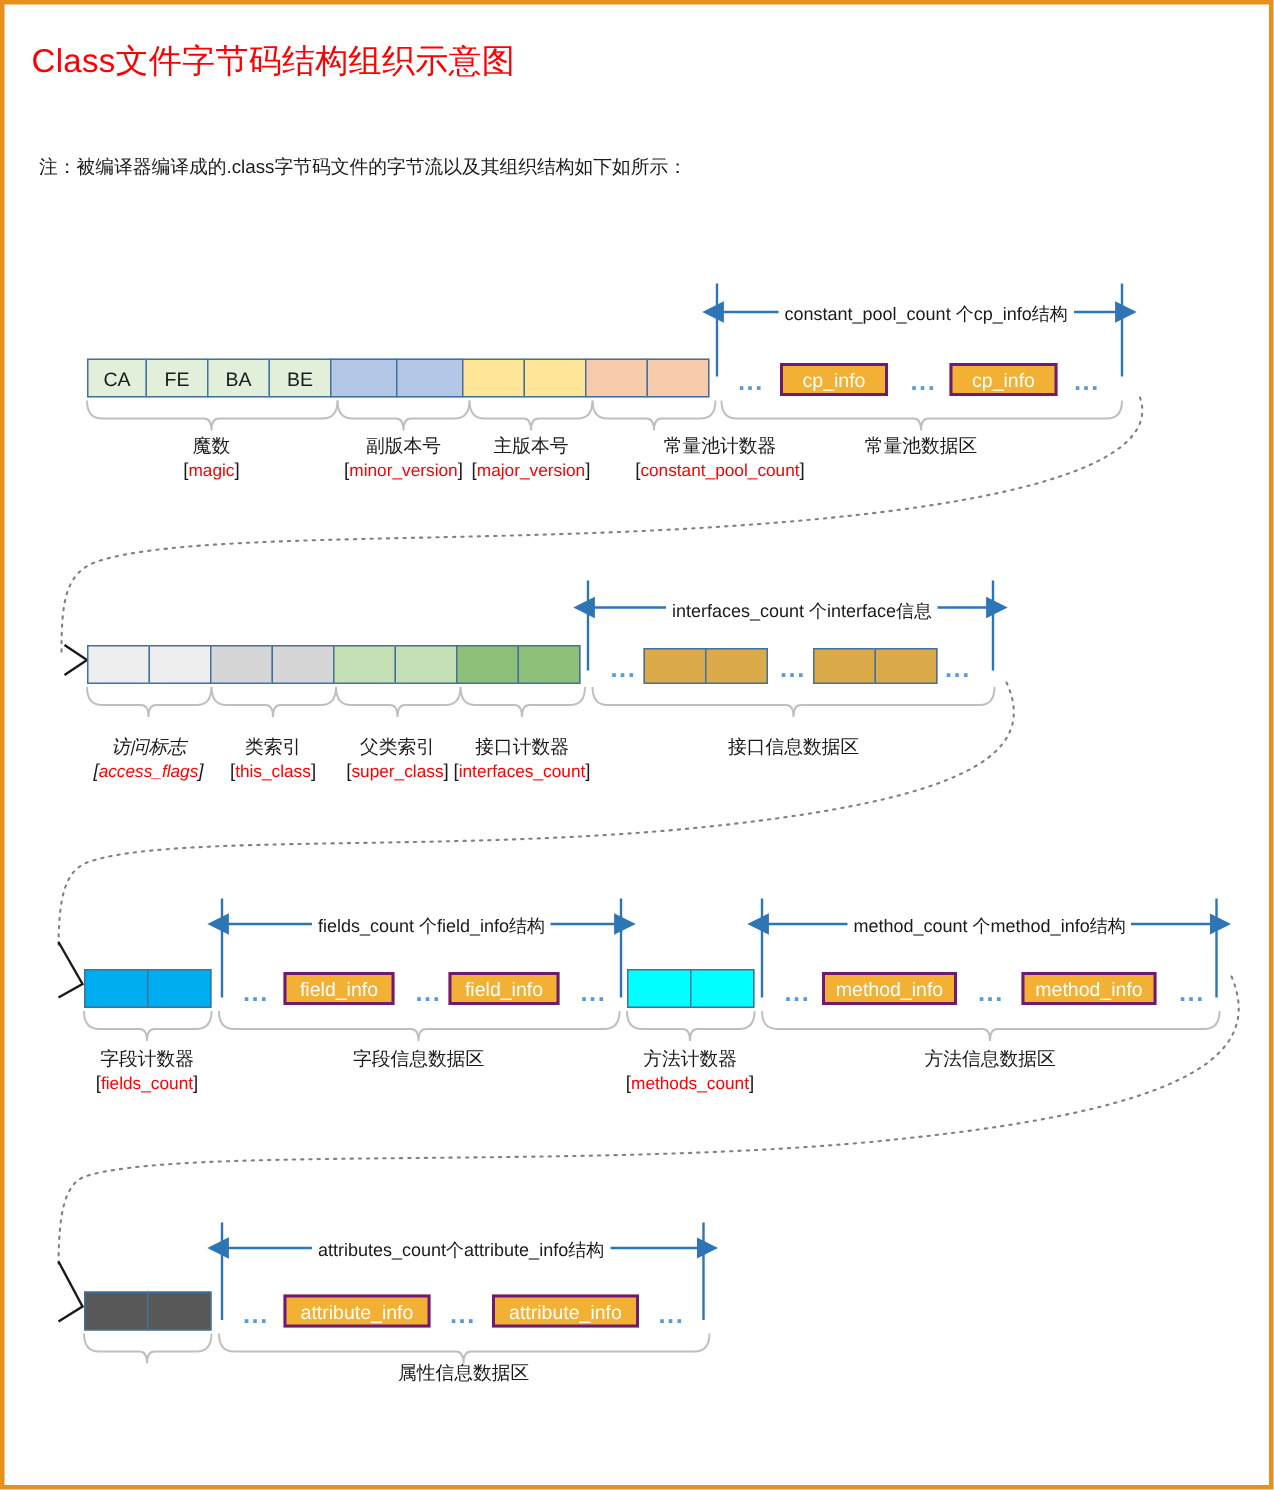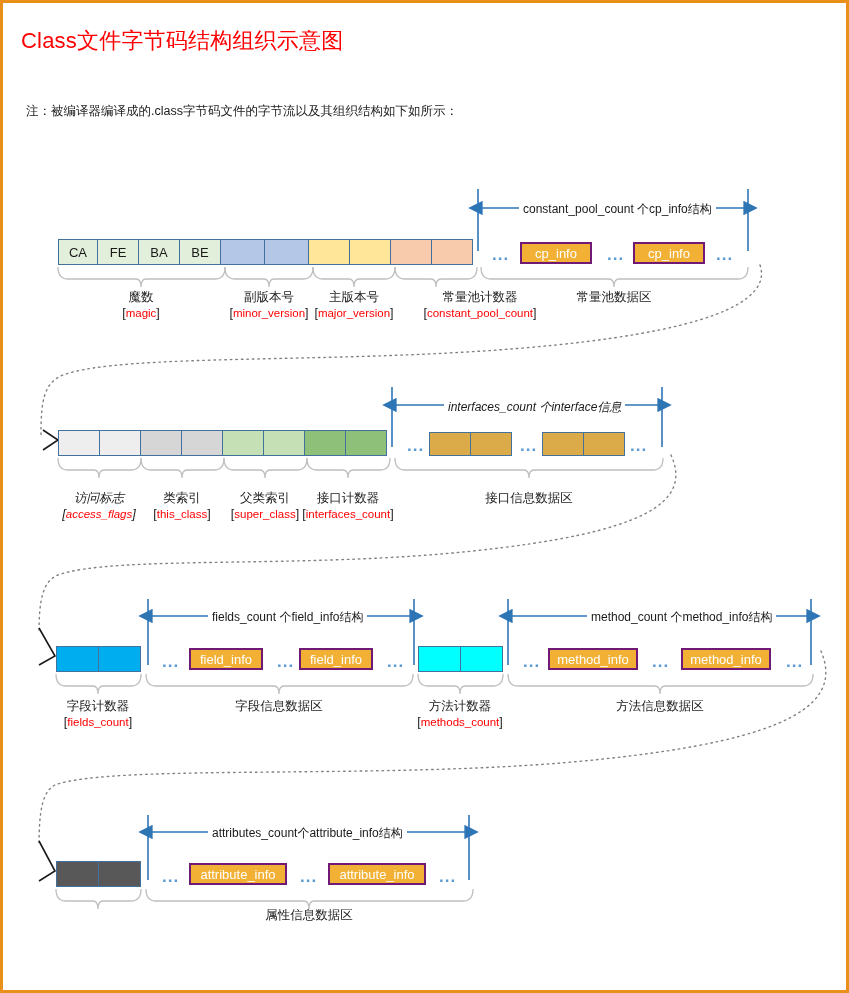--- a/index.html
+++ b/index.html
@@ -220,21 +220,21 @@
     <div class="cell" style="width:42px;background:#eeeeee;"></div>
     <div class="cell" style="width:42px;background:#eeeeee;"></div>
     <div class="cell" style="width:42px;background:#d6d6d6;"></div>
     <div class="cell" style="width:42px;background:#d6d6d6;"></div>
     <div class="cell" style="width:42px;background:#c5e0b4;"></div>
     <div class="cell" style="width:42px;background:#c5e0b4;"></div>
     <div class="cell" style="width:42px;background:#8fc07a;"></div>
     <div class="cell" style="width:42px;background:#8fc07a;"></div>
   </div>
 
-  <div class="abs spancap" style="left:441px;top:396px;font-style:italic;">interfaces_count 个interface信息</div>
+  <div class="abs spancap" style="left:441px;top:396px;">interfaces_count 个interface信息</div>
 
   <div class="abs dots" style="left:404px;top:434px;">...</div>
   <div class="abs cellrow" style="left:426px;top:429px;height:24px;">
     <div class="cell" style="width:42px;height:24px;background:#dbab4a;"></div>
     <div class="cell" style="width:42px;height:24px;background:#dbab4a;"></div>
   </div>
   <div class="abs dots" style="left:517px;top:434px;">...</div>
   <div class="abs cellrow" style="left:539px;top:429px;height:24px;">
     <div class="cell" style="width:42px;height:24px;background:#dbab4a;"></div>
     <div class="cell" style="width:42px;height:24px;background:#dbab4a;"></div>
@@ -270,21 +270,21 @@
   <div class="abs chip" style="left:186px;top:645px;width:74px;">field_info</div>
   <div class="abs dots" style="left:274px;top:650px;">...</div>
   <div class="abs chip" style="left:296px;top:645px;width:74px;">field_info</div>
   <div class="abs dots" style="left:384px;top:650px;">...</div>
 
   <div class="abs cellrow" style="left:415px;top:643px;">
     <div class="cell" style="width:43px;background:#00ffff;"></div>
     <div class="cell" style="width:43px;background:#00ffff;"></div>
   </div>
 
-  <div class="abs spancap" style="left:584px;top:606px;">method_count 个method_info结构</div>
+  <div class="abs spancap" style="left:562px;top:606px;">method_count 个method_info结构</div>
 
   <div class="abs dots" style="left:520px;top:650px;">...</div>
   <div class="abs chip" style="left:545px;top:645px;width:90px;">method_info</div>
   <div class="abs dots" style="left:649px;top:650px;">...</div>
   <div class="abs chip" style="left:678px;top:645px;width:90px;">method_info</div>
   <div class="abs dots" style="left:783px;top:650px;">...</div>
 
   <div class="abs lbl" style="left:47px;top:696px;width:96px;">
     <div>字段计数器</div>
     <div><span class="bracket">[</span><span class="code">fields_count</span><span class="bracket">]</span></div>

